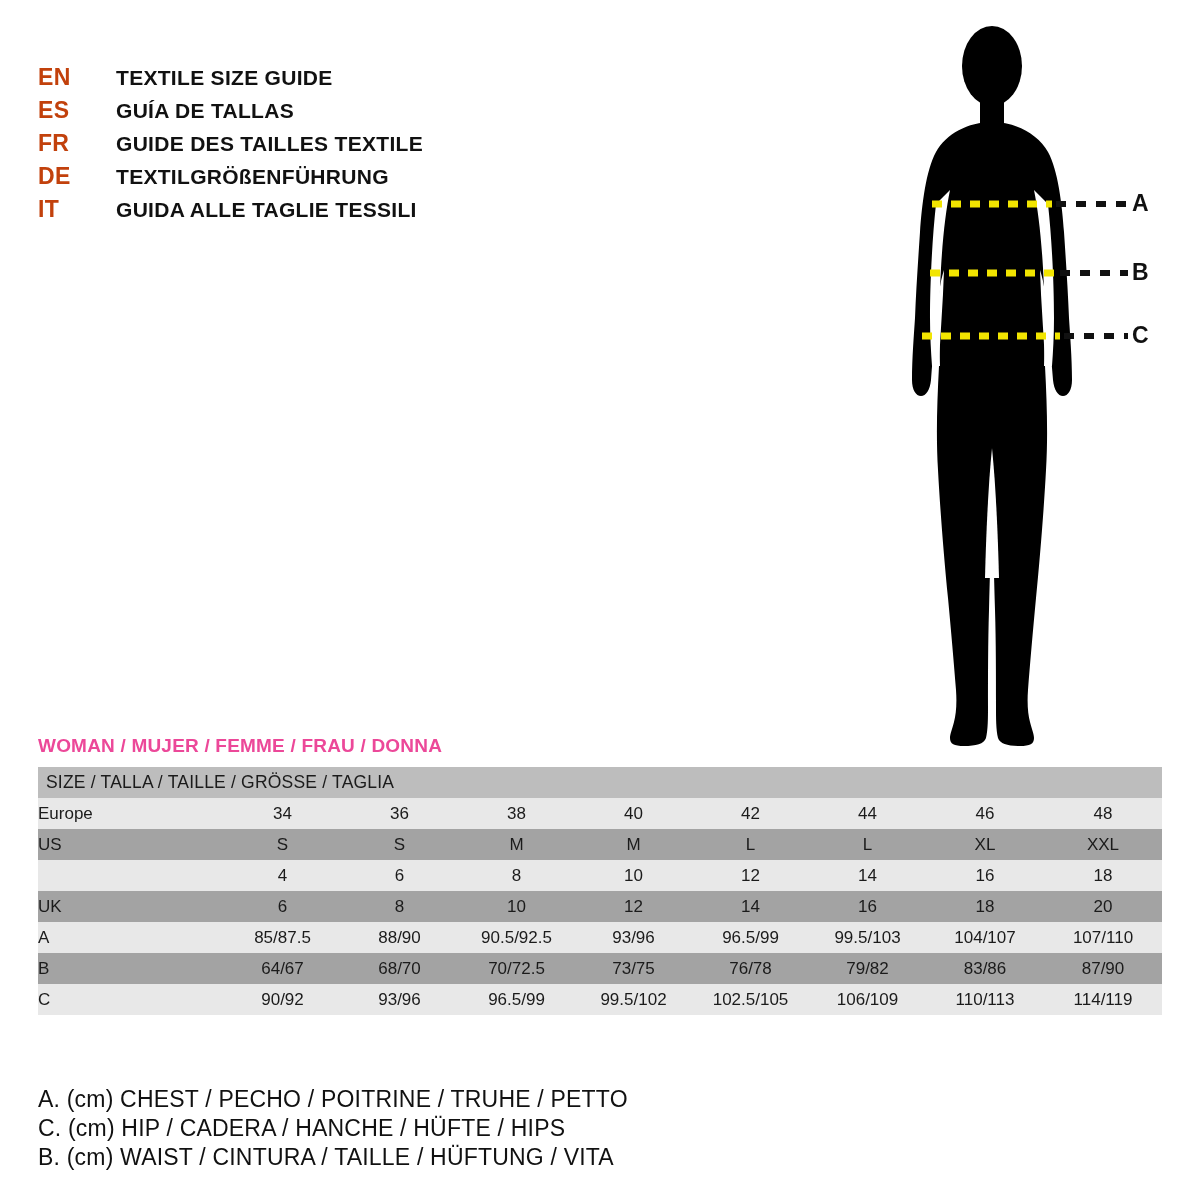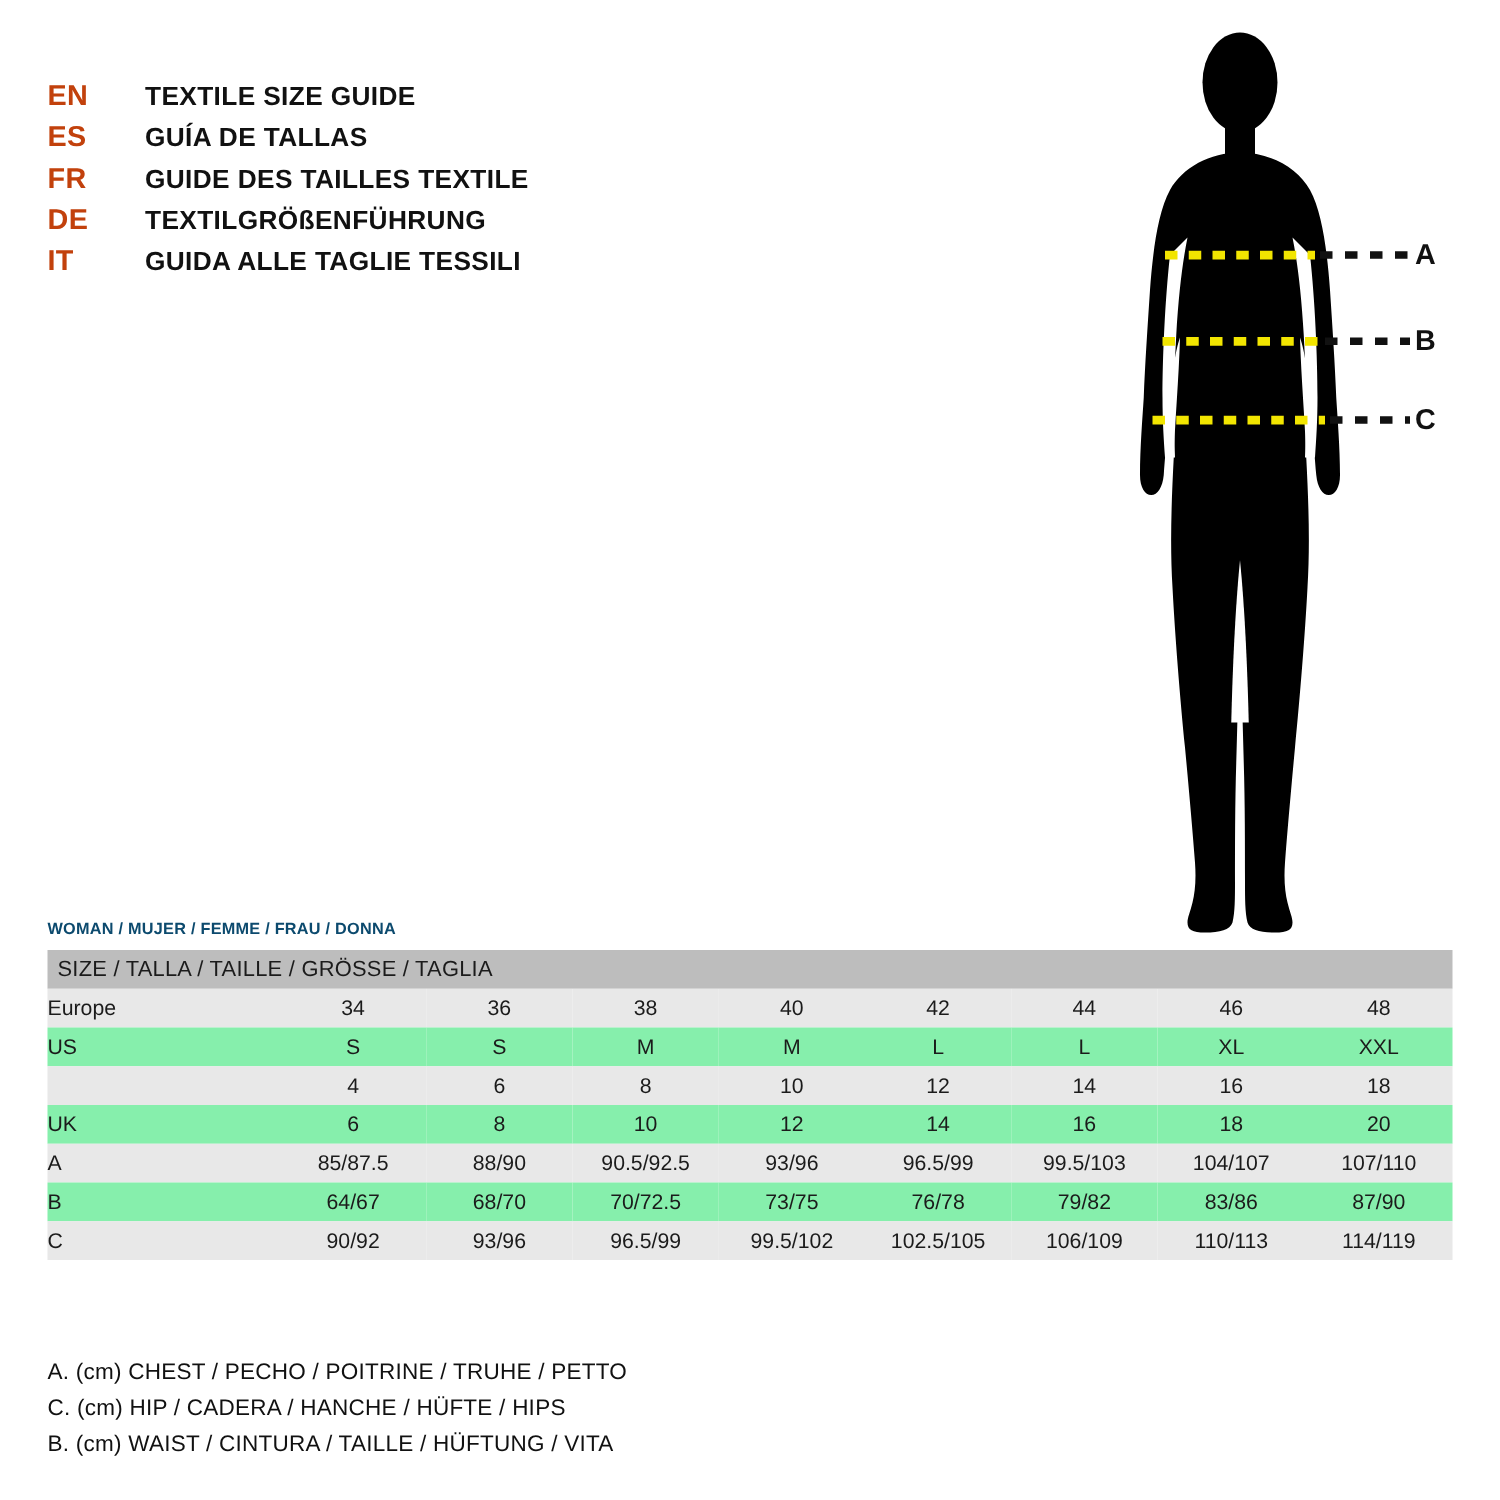--- a/index.html
+++ b/index.html
@@ -64,24 +64,24 @@
   }
 
   
   #table-section {
     position: absolute;
     left: 38px;
     top: 735px;
     width: 1124px;
   }
   #gender-heading {
-    font-size: 13px;
+    font-size: 19px;
     font-weight: bold;
     letter-spacing: 0.2px;
-    color: #0c4a6e;
+    color: #ec4899;
     margin-bottom: 10px;
   }
   table {
     border-collapse: collapse;
     width: 1124px;
     table-layout: fixed;
   }
   td, th {
     font-size: 17px;
     color: #1b1b1b;
@@ -97,31 +97,31 @@
     font-size: 17.5px;
     padding-left: 8px;
     letter-spacing: 0.2px;
   }
   td.row-label {
     text-align: left;
     padding-left: 0;
   }
   tr.head-row { background: #bdbdbd; }
   tr.alt-a { background: #e8e8e8; }
-  tr.alt-b { background: #86efac; }
+  tr.alt-b { background: #a3a3a3; }
 
   
   #legend {
     position: absolute;
     left: 38px;
     top: 1088px;
     width: 700px;
   }
   .legend-line {
-    font-size: 18px;
+    font-size: 23px;
     color: #111;
     letter-spacing: 0.2px;
     line-height: 1.0;
     height: 29px;
   }
 </style>
 </head>
 <body>
 
 <div id="title-block">

